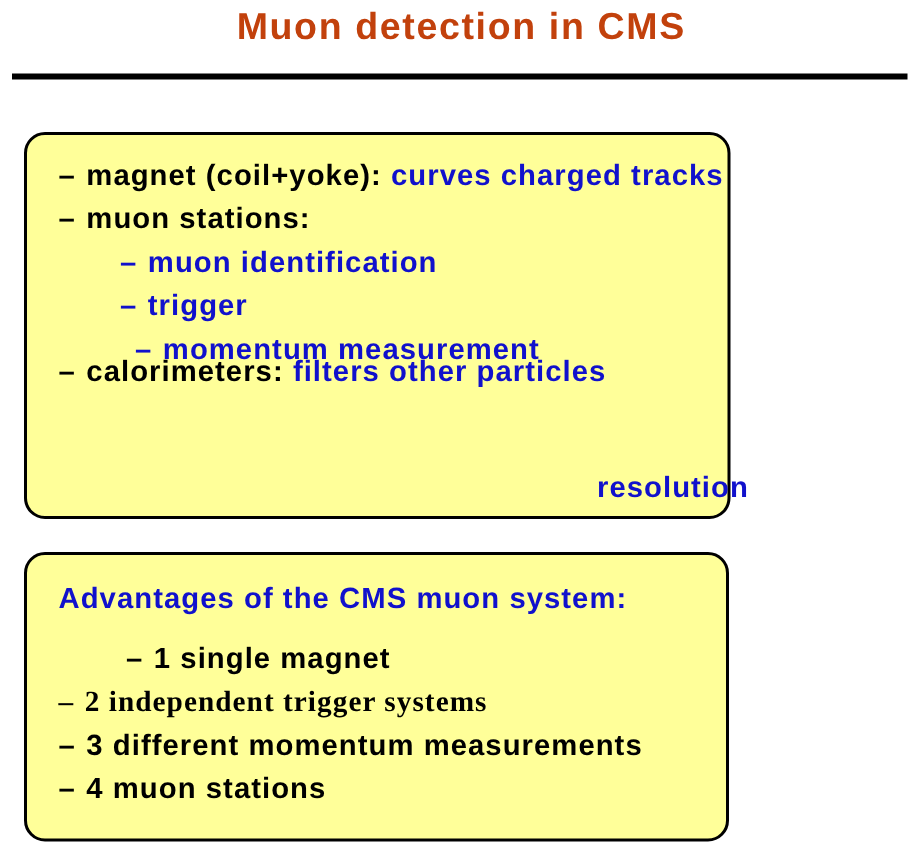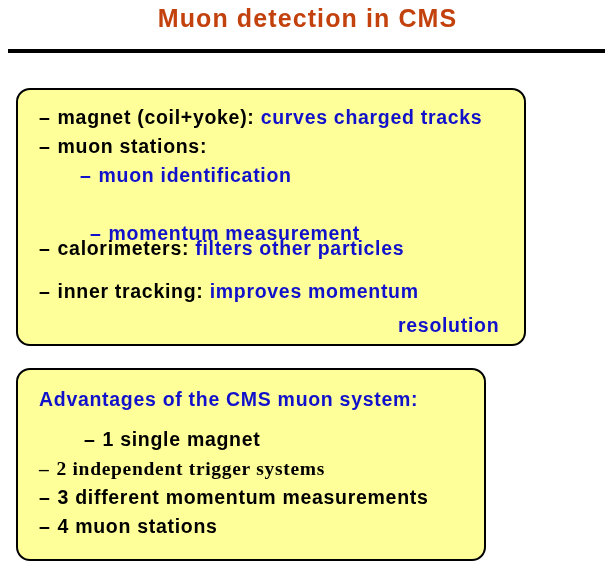--- a/index.html
+++ b/index.html
@@ -41,21 +41,21 @@
   .panel {
     position: absolute;
     background: #ffff99;
     border: 2px solid #000000;
     border-radius: 14px;
     box-sizing: border-box;
   }
   #panel-main {
     left: 16px;
     top: 88px;
-    width: 510px;
+    width: 471px;
     height: 258px;
   }
   #panel-advantages {
     left: 16px;
     top: 368px;
     width: 470px;
     height: 193px;
   }
 
   
@@ -106,34 +106,33 @@
   </div>
 
   <div class="row r-stations">
     <span class="dash blk">–</span><span class="blk">muon stations:</span>
   </div>
 
   <div class="row r-sub1 blu">
     <span class="dash">–</span><span>muon identification</span>
   </div>
 
+  <div class="row r-sub2 blu">
+    <span class="dash">–</span><span>trigger</span>
+  </div>
 
   <div class="row r-sub3 blu">
     <span class="dash">–</span><span>momentum measurement</span>
   </div>
 
   <div class="row r-calo">
     <span class="dash blk">–</span><span class="blk">calorimeters:</span>
     <span class="blu">filters other particles</span>
   </div>
 
-  <div class="row r-inner">
-    <span class="dash blk">–</span><span class="blk">inner tracking:</span>
-    <span class="blu">improves momentum</span>
-  </div>
 
   <div class="row r-resolution blu">resolution</div>
 </div>
 
 <div class="panel" id="panel-advantages">
 
   <div class="row r-advheader blu">Advantages of the CMS muon system:</div>
 
   <div class="row r-adv1 blk">
     <span class="dash">–</span><span>1 single magnet</span>

